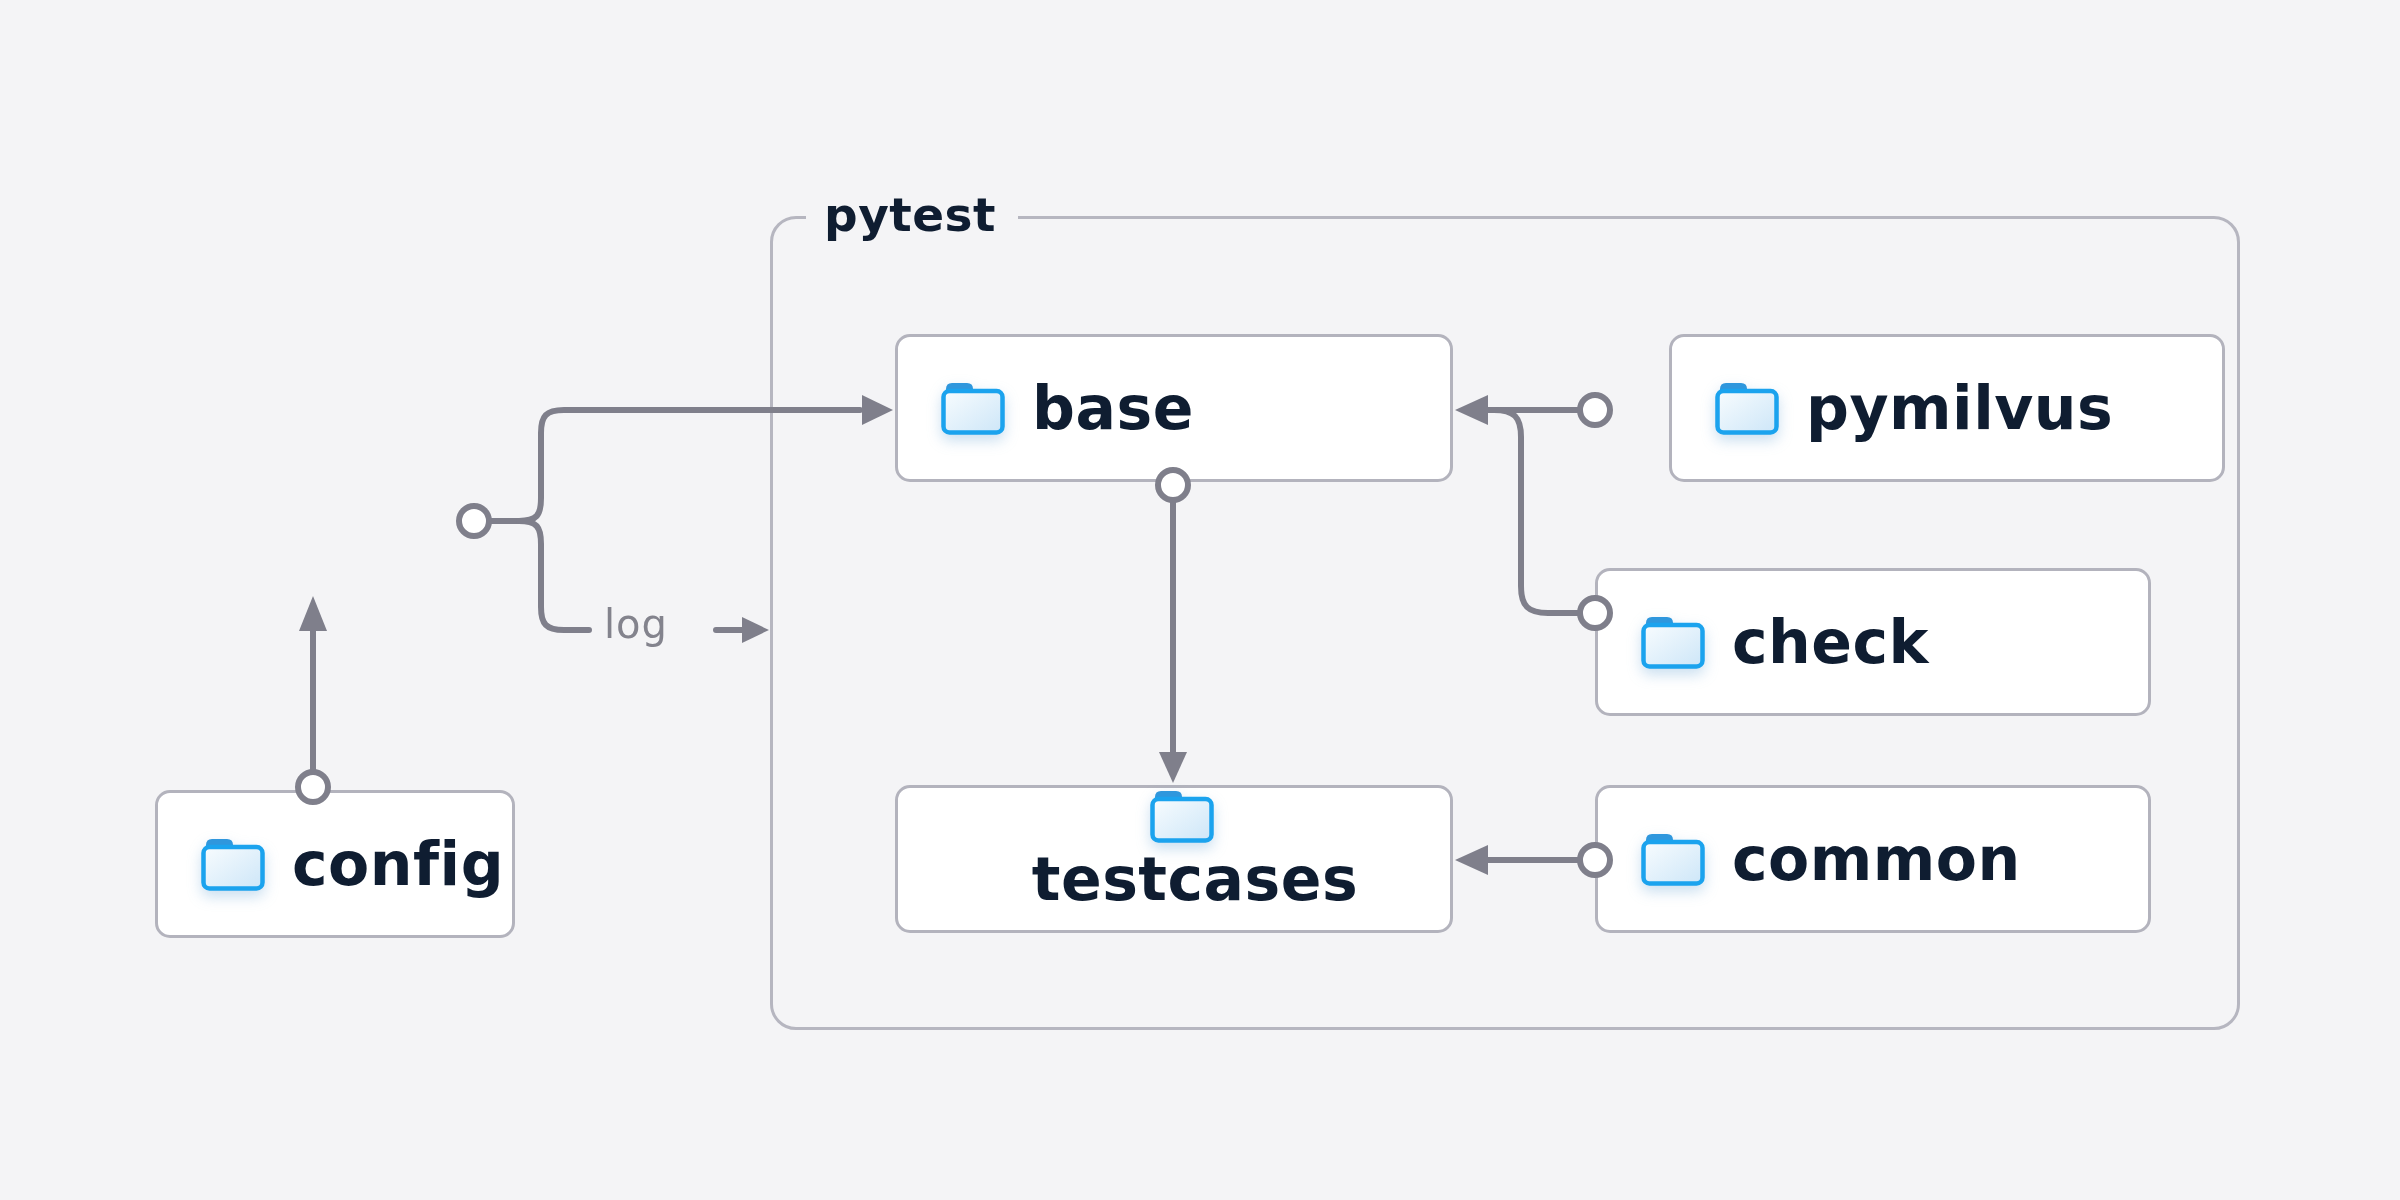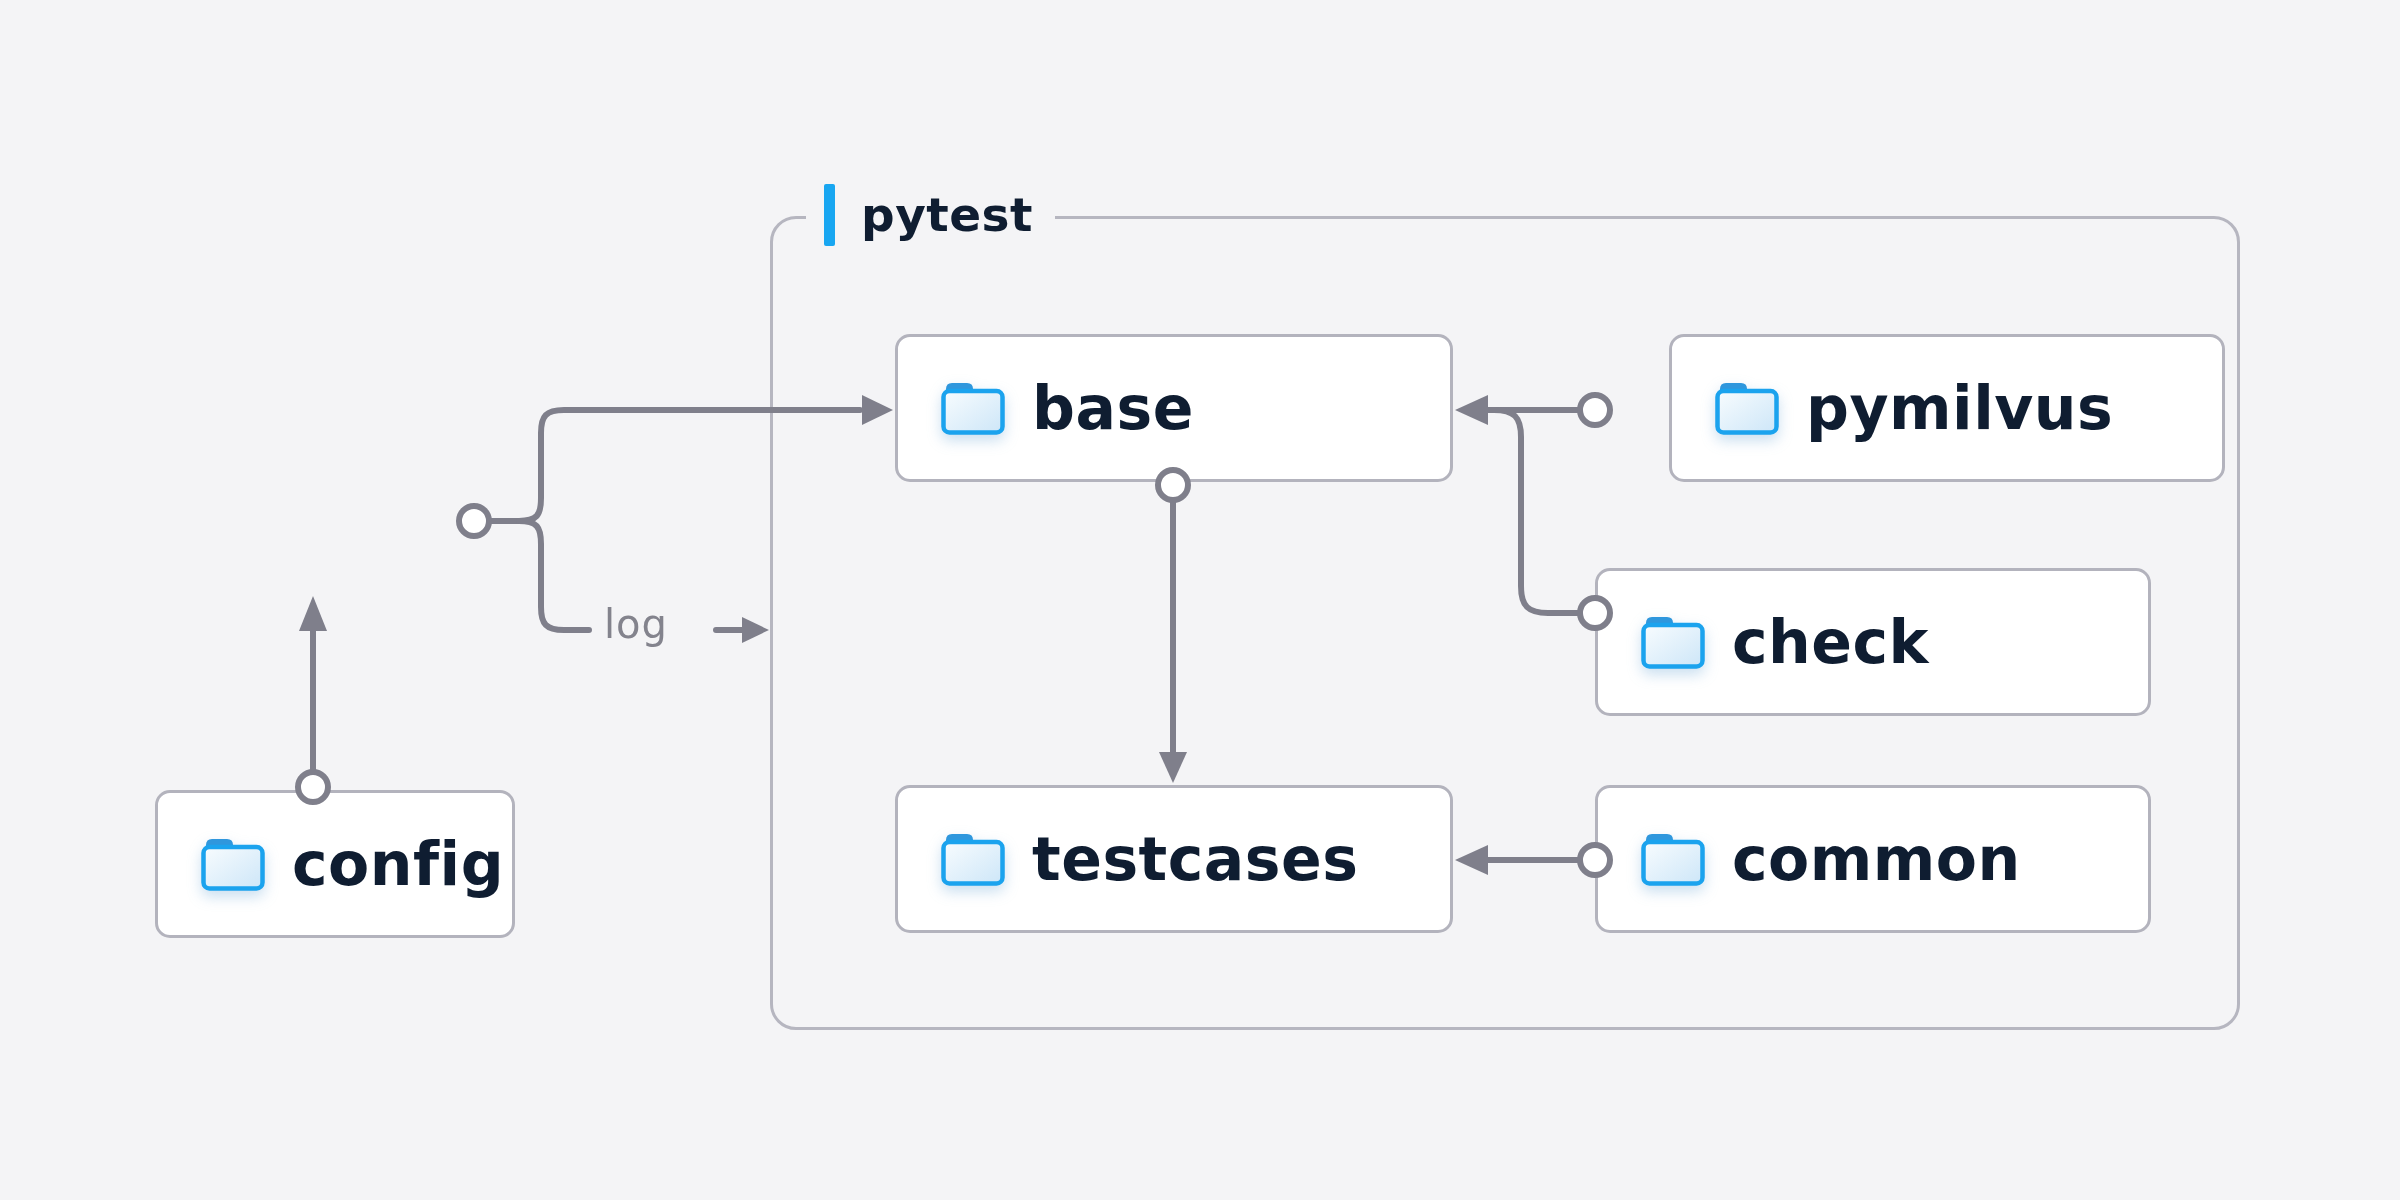--- a/index.html
+++ b/index.html
@@ -27,20 +27,21 @@
   }
   .group-label {
     position: absolute;
     left: 806px; top: 183px;
     height: 64px;
     display: flex;
     align-items: center;
     background: #f4f4f6;
     padding: 0 22px 0 18px;
     z-index: 4;
+    flex-direction: column;
   }
   .accent-bar {
     width: 11px; height: 62px;
     background: #18a6f1;
     border-radius: 2px;
     margin-right: 26px;
   }
   .group-label-text {
     font-size: 47px;
     font-weight: bold;
@@ -145,21 +146,21 @@
   </div>
 
   <div class="node" style="left:1595px; top:568px; width:556px;">
     <span class="folder-wrap"><svg class="folder-svg" viewBox="0 0 66 56" width="66" height="56">
           <path d="M6 16 V9 q0-6 6-6 h15 q6 0 6 6 v7 z" fill="#2f97dd"></path>
           <rect x="3.5" y="11" width="59" height="41.5" rx="6" fill="url(#folderGrad)" stroke="#1ba3ee" stroke-width="4.5"></rect>
         </svg></span>
     <span class="label">check</span>
   </div>
 
-  <div class="node" style="left:895px; top:785px; width:558px;">
+  <div class="node" style="left:895px; top:785px; width:558px;flex-direction:column;">
     <span class="folder-wrap"><svg class="folder-svg" viewBox="0 0 66 56" width="66" height="56">
           <path d="M6 16 V9 q0-6 6-6 h15 q6 0 6 6 v7 z" fill="#2f97dd"></path>
           <rect x="3.5" y="11" width="59" height="41.5" rx="6" fill="url(#folderGrad)" stroke="#1ba3ee" stroke-width="4.5"></rect>
         </svg></span>
     <span class="label">testcases</span>
   </div>
 
   <div class="node" style="left:1595px; top:785px; width:556px;">
     <span class="folder-wrap"><svg class="folder-svg" viewBox="0 0 66 56" width="66" height="56">
           <path d="M6 16 V9 q0-6 6-6 h15 q6 0 6 6 v7 z" fill="#2f97dd"></path>

